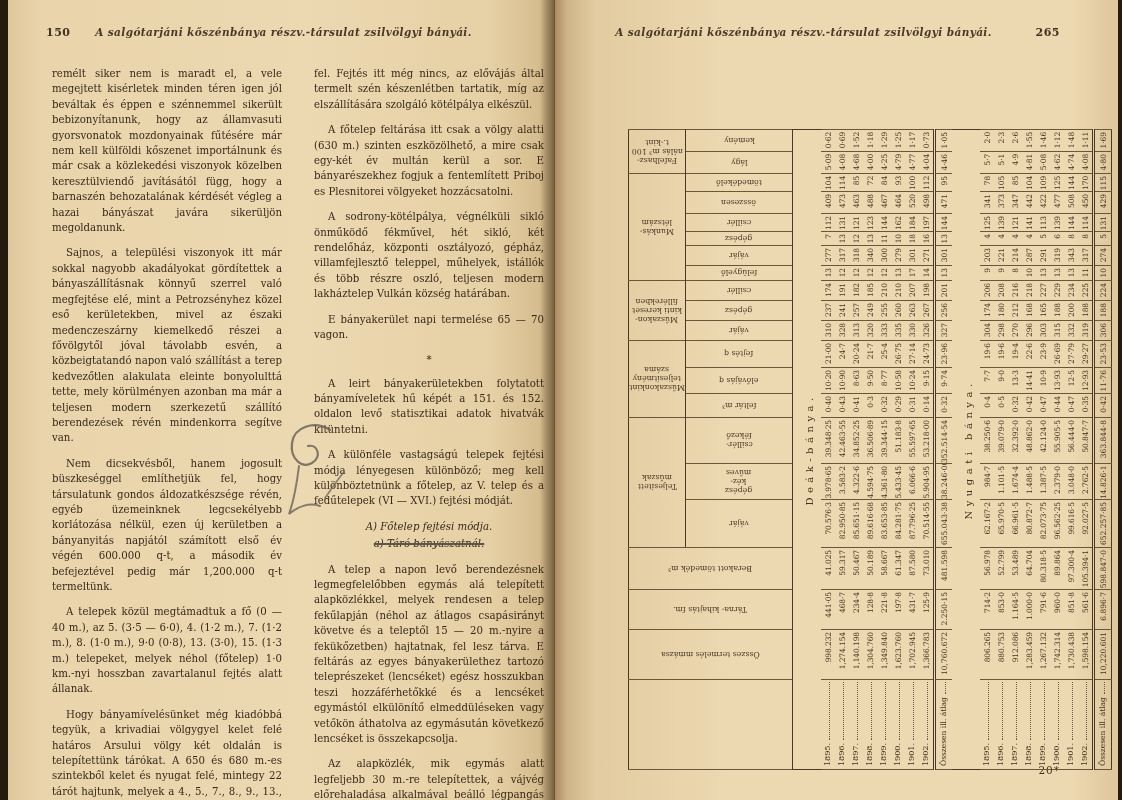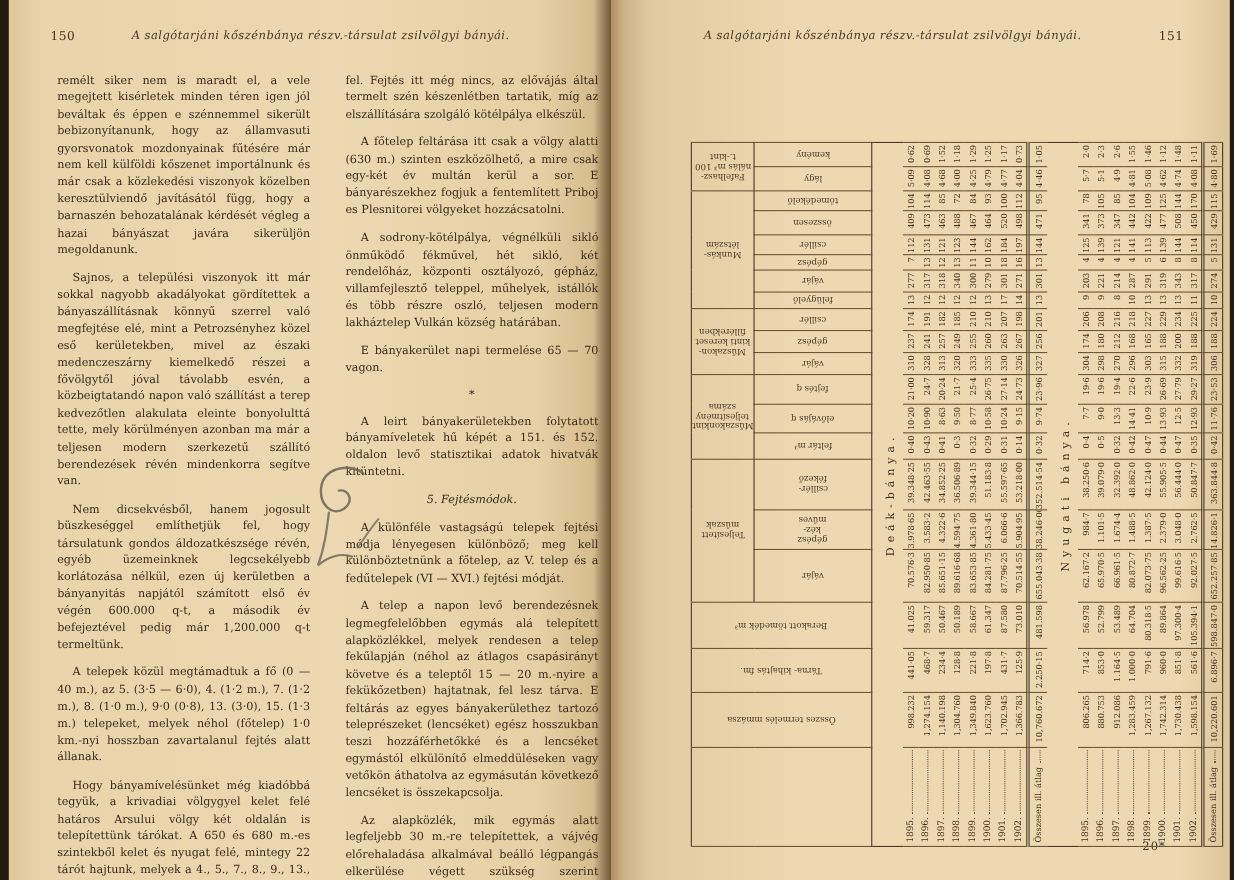--- a/index.html
+++ b/index.html
@@ -21,21 +21,21 @@
   }
   .gutter{
     position:absolute;left:540px;top:0;width:32px;height:800px;
     background:linear-gradient(90deg,rgba(60,42,22,0) 0%,rgba(60,42,22,.45) 40%,rgba(35,24,12,.75) 55%,rgba(60,42,22,.35) 75%,rgba(60,42,22,0) 100%);
   }
   .edge-lines{
     position:absolute;left:556px;top:0;width:14px;height:800px;
     background:repeating-linear-gradient(90deg,rgba(122,94,58,.55) 0 1px,rgba(0,0,0,0) 1px 4px);
     opacity:.6;
   }
-  .page-head{position:absolute;top:26px;left:0;right:0;height:18px;color:#4a3826;}
+  .page-head{position:absolute;top:26px;left:0;right:16px;height:18px;color:#4a3826;font-weight:bold;}
   .page-num{position:absolute;font-size:11px;letter-spacing:.5px;color:#43321f;}
   .running-title{
     position:absolute;left:0;right:0;text-align:center;
     font-style:italic;font-size:10.5px;letter-spacing:.4px;color:#4a3826;
   }
   
   .cols{position:absolute;top:56px;left:34px;width:512px;height:700px;}
   .col{position:absolute;top:0;width:250px;text-align:justify;color:#39291a;
        font-size:10.2px;line-height:15.4px;}
   .col.c1{left:0;}
@@ -110,42 +110,43 @@
           <p class="ind">A telepek közül megtámadtuk a fő (0 — 40 m.), az 5. (3·5 — 6·0), 4. (1·2 m.), 7. (1·2 m.), 8. (1·0 m.), 9·0 (0·8), 13. (3·0), 15. (1·3 m.) telepeket, melyek néhol (főtelep) 1·0 km.-nyi hosszban zavartalanul fejtés alatt állanak.</p>
           <p class="ind">Hogy bányamívelésünket még kiadóbbá tegyük, a krivadiai völgygyel kelet felé határos Arsului völgy két oldalán is telepítettünk tárókat. A 650 és 680 m.-es szintekből kelet és nyugat felé, mintegy 22 tárót hajtunk, melyek a 4., 5., 7., 8., 9., 13., 15. és 17. telepeket tárják</p>
         </div>
       <div class="col c2">
           <p class="noind">fel. Fejtés itt még nincs, az elővájás által termelt szén készenlétben tartatik, míg az elszállítására szolgáló kötélpálya elkészül.</p>
           <p class="ind">A főtelep feltárása itt csak a völgy alatti (630 m.) szinten eszközölhető, a mire csak egy-két év multán kerül a sor. E bányarészekhez fogjuk a fentemlített Priboj es Plesnitorei völgyeket hozzácsatolni.</p>
           <p class="ind">A sodrony-kötélpálya, végnélküli sikló önműködő fékművel, hét sikló, két rendelőház, központi osztályozó, gépház, villamfejlesztő teleppel, műhelyek, istállók és több részre oszló, teljesen modern lakháztelep Vulkán község határában.</p>
           <p class="ind">E bányakerület napi termelése 65 — 70 vagon.</p>
           <p class="star">*</p>
           <p class="ind">A leirt bányakerületekben folytatott bányamíveletek hű képét a 151. és 152. oldalon levő statisztikai adatok hivatvák kitüntetni.</p>
-          <p class="h-num">5. Fejtésmódok.</p>
           <p class="ind">A különféle vastagságú telepek fejtési módja lényegesen különböző; meg kell különböztetnünk a főtelep, az V. telep és a fedűtelepek (VI — XVI.) fejtési módját.</p>
+          <p class="h-sub">A) Főtelep fejtési módja.</p>
+          <p class="h-strike"><span>a) Táró bányászatnál.</span></p>
           <p class="ind">A telep a napon levő berendezésnek legmegfelelőbben egymás alá telepített alapközlékkel, melyek rendesen a telep fekűlapján (néhol az átlagos csapásirányt követve és a teleptől 15 — 20 m.-nyire a fekükőzetben) hajtatnak, fel lesz tárva. E feltárás az egyes bányakerülethez tartozó teleprészeket (lencséket) egész hosszukban teszi hozzáférhetőkké és a lencséket egymástól elkülönítő elmeddüléseken vagy vetőkön áthatolva az egymásután következő lencséket is összekapcsolja.</p>
           <p class="ind">Az alapközlék, mik egymás alatt legfeljebb 30 m.-re telepítettek, a vájvég előrehaladása alkalmával beálló légpangás elkerülése végett szükség szerint feltörésekkel köttetnek össze.</p>
           <p class="ind">Miután a 30 m. szintkülönbség igen nagy, tekintettel arra, hogy az átlagban 30 m.-en felül vastag telep ily pillérének lefejtése igen sokáig tartana, a szén a felső szint alatti pásztákról lezuhintva igen összetörnék és még</p>
         </div>
     </div>
 
     <svg class="pencil" width="547" height="800" viewBox="0 0 547 800">
       <path d="M 322 430 C 306 420 286 427 284 443 C 282 459 294 469 304 463 C 314 457 310 444 300 446" fill="none" stroke="#6b6458" stroke-width="2.2" stroke-linecap="round" opacity="0.85"></path>
       <path d="M 291 466 C 289 482 287 498 281 514 C 289 507 301 502 312 506" fill="none" stroke="#6b6458" stroke-width="2" stroke-linecap="round" opacity="0.8"></path>
       <path d="M 317 498 C 324 488 330 479 336 472" fill="none" stroke="#6b6458" stroke-width="1.8" stroke-linecap="round" opacity="0.75"></path>
     </svg>
   </div>
 
   <div class="gutter"></div>
   <div class="edge-lines"></div>
 
   <div class="page right">
     <div class="page-head">
       <span class="running-title" style="top:0;left:10px;right:60px;">A salgótarjáni kőszénbánya részv.-társulat zsilvölgyi bányái.</span>
-      <span class="page-num" style="right:42px;top:0;">151</span>
+      <span class="page-num" style="right:42px;top:0;">265</span>
     </div>
     <span class="footer-mark" style="right:58px;top:764px;position:absolute;">20*</span>
   </div>
 
   <div class="rot-wrap">
     <table class="stat" id="stat-table">
         <colgroup>
           <col style="width: 90px;">
           <col style="width: 50px;">
           <col style="width: 40px;">

